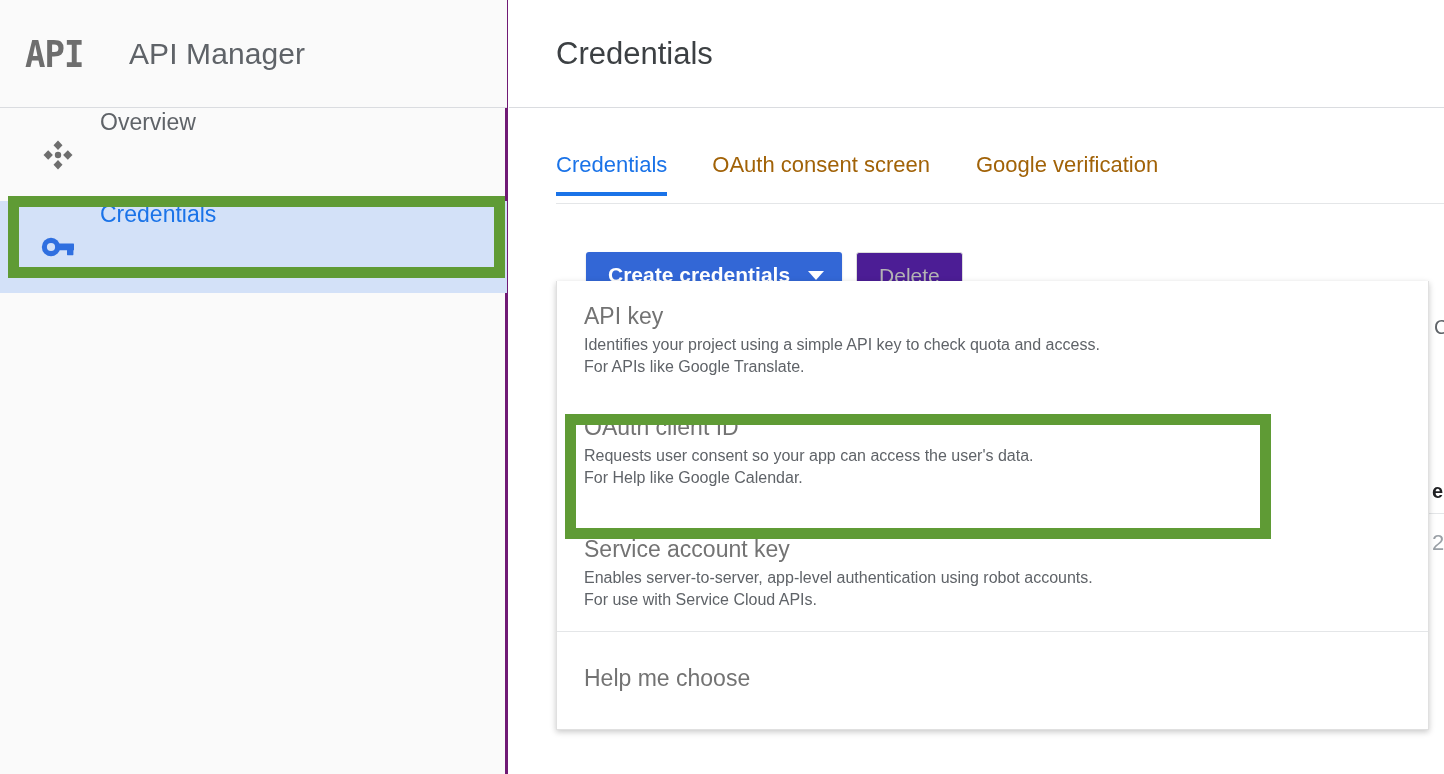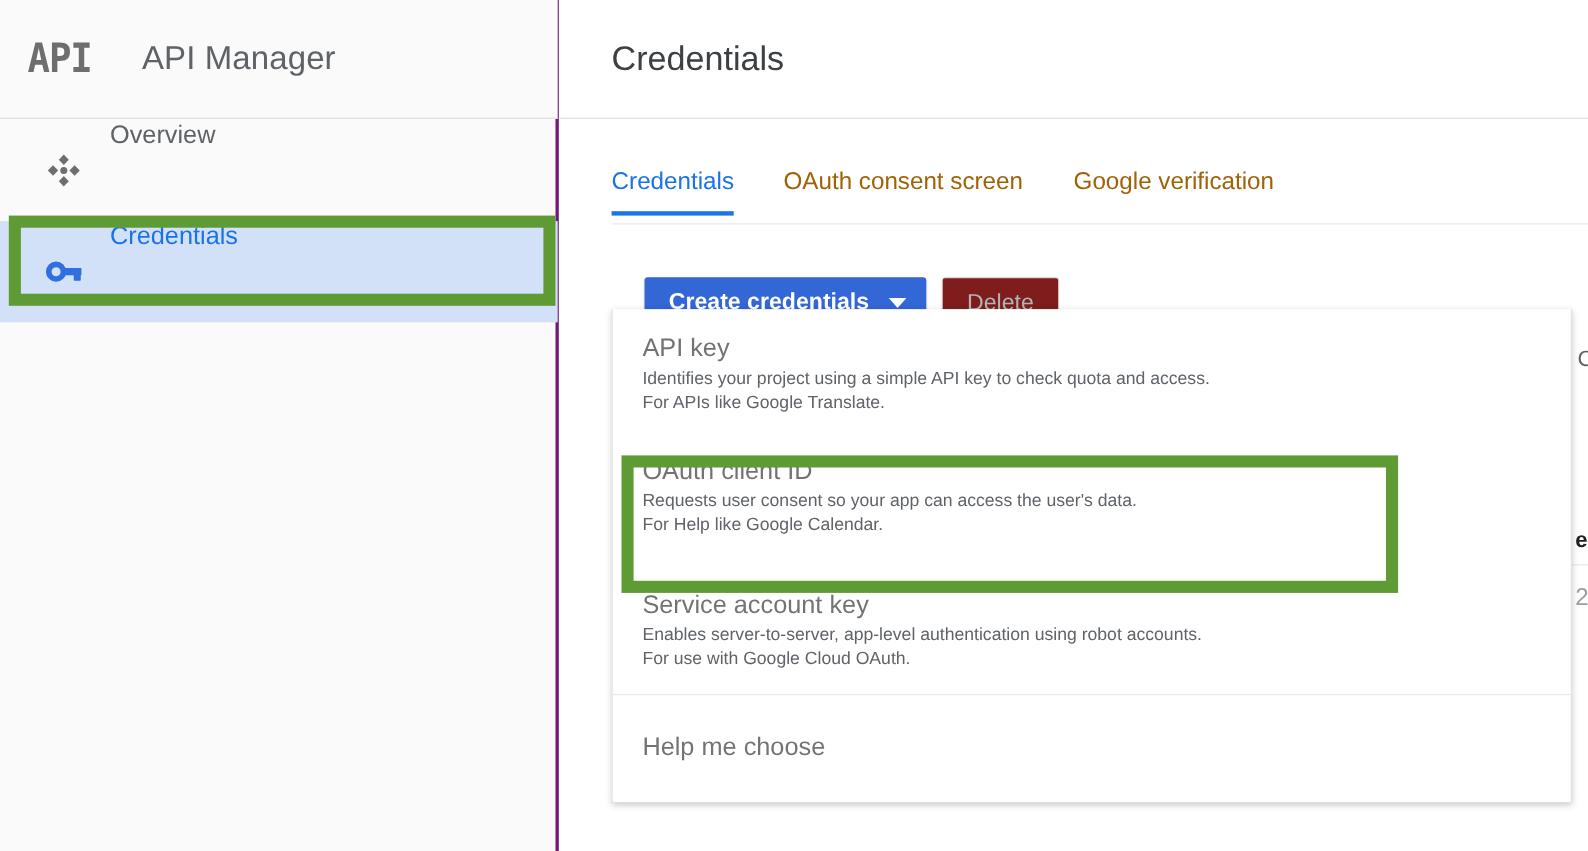--- a/index.html
+++ b/index.html
@@ -211,21 +211,21 @@
     margin-left: 18px;
     width: 0; height: 0;
     border-left: 8px solid transparent;
     border-right: 8px solid transparent;
     border-top: 9px solid #ffffff;
   }
   #delete-btn {
     margin-left: 14px;
     height: 46px;
     padding: 0 22px;
-    background: #7f1d1d;
+    background: #4c1d95;
     border: 1px solid #dcdcdc;
     border-radius: 3px;
     color: #b4b4b4;
     font-family: "Liberation Sans", sans-serif;
     font-size: 21px;
     display: flex;
     align-items: center;
     cursor: default;
   }
 
@@ -380,21 +380,21 @@
 
     <div class="menu-item" id="menu-item-oauth">
       <div class="mi-title">OAuth client ID</div>
       <div class="mi-desc">Requests user consent so your app can access the user's data.</div>
       <div class="mi-desc">For Help like Google Calendar.</div>
     </div>
 
     <div class="menu-item">
       <div class="mi-title">Service account key</div>
       <div class="mi-desc">Enables server-to-server, app-level authentication using robot accounts.</div>
-      <div class="mi-desc">For use with Google Cloud OAuth.</div>
+      <div class="mi-desc">For use with Service Cloud APIs.</div>
     </div>
 
     <div id="menu-divider"></div>
 
     <div class="menu-item" id="menu-item-help">
       <div class="mi-title">Help me choose</div>
     </div>
 
   </div>
 

